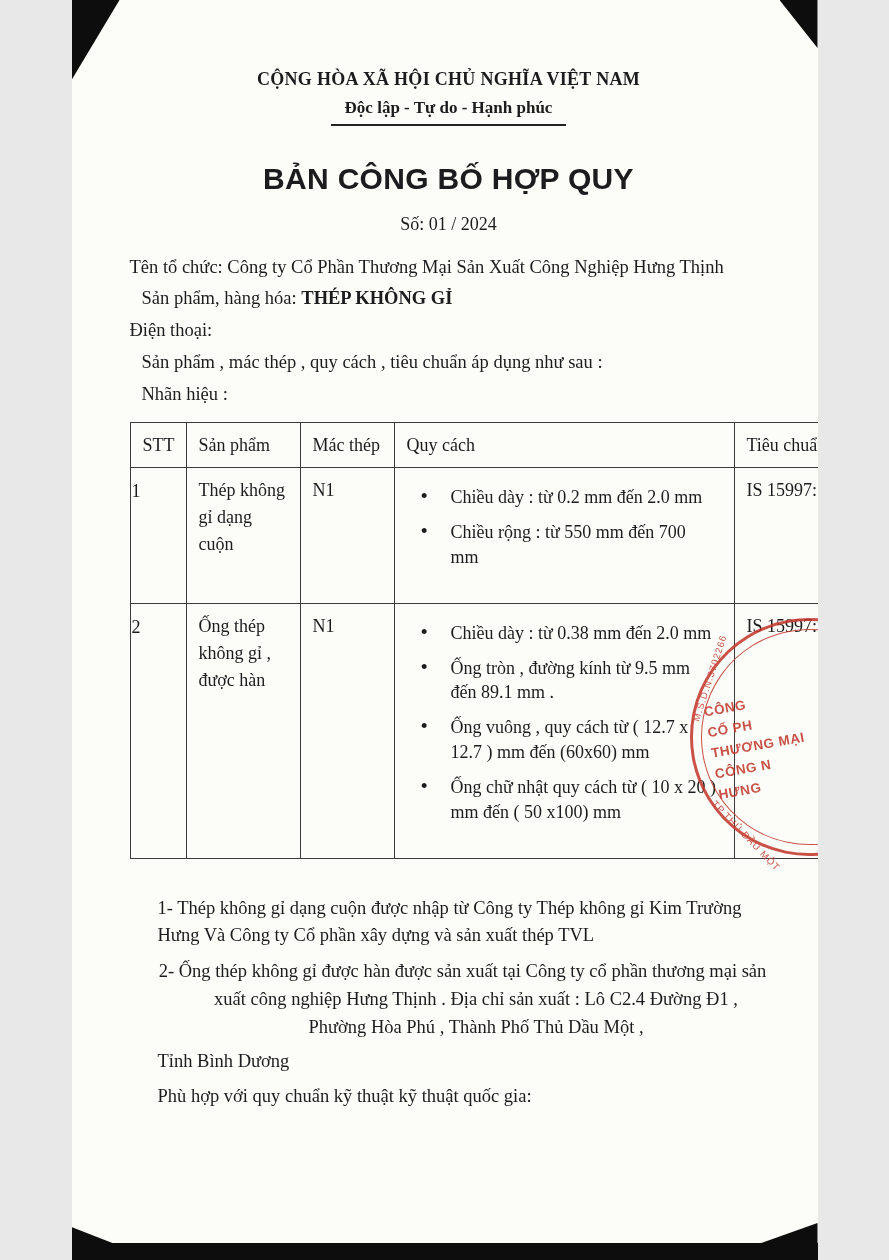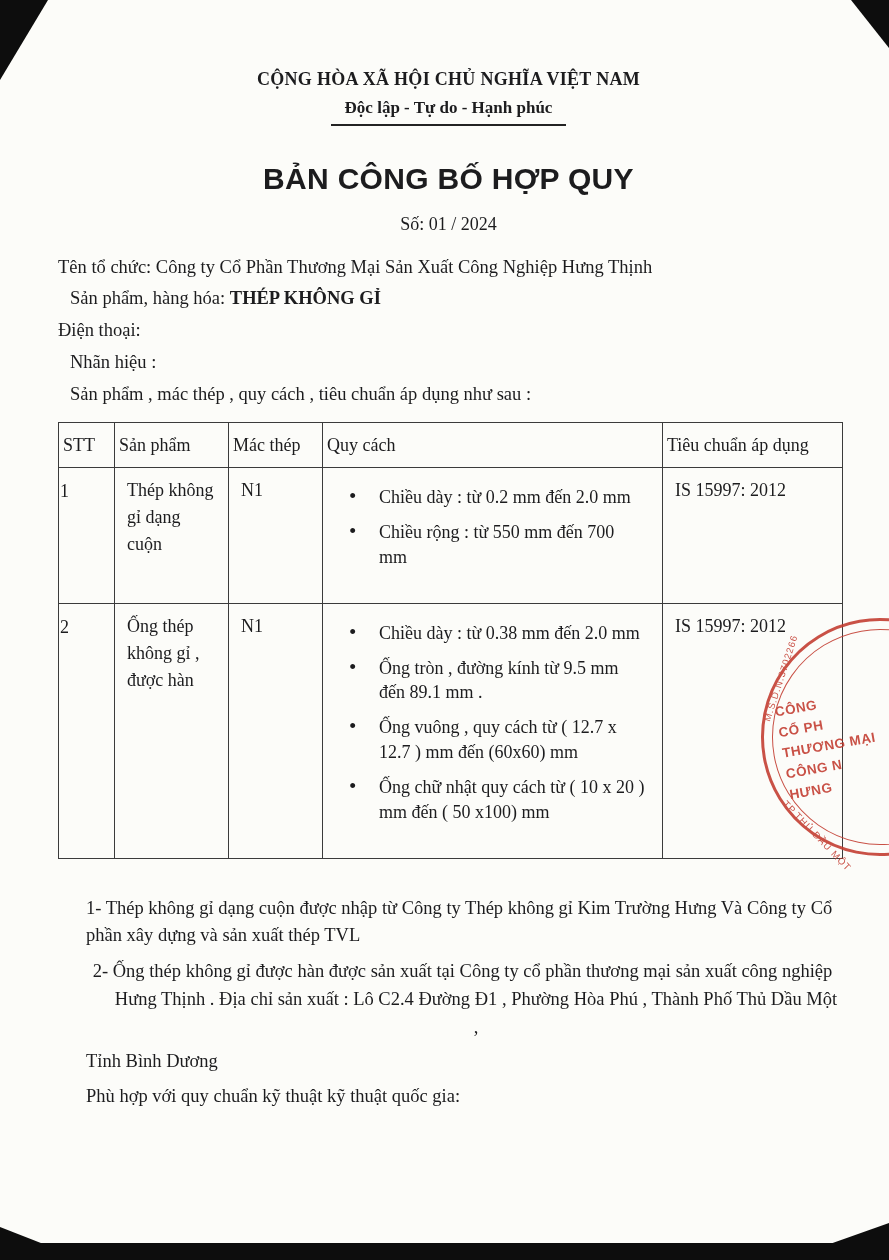--- a/index.html
+++ b/index.html
@@ -1,18 +1,18 @@
 <!DOCTYPE html>
 <html><head>
 <meta charset="utf-8">
 <style>
   html,body{margin:0;padding:0;background:#e8e8e8;}
   .page{
     position:relative;
-    width:889px;height:1260px;
+    width:746px;height:1260px;
     background:#fcfcf9;
     overflow:hidden;
     font-family:"Liberation Serif", serif;
     color:#1c1c1e;
     margin:0 auto;
   }
   
   .corner-tl{position:absolute;top:0;left:0;width:48px;height:80px;background:#0d0d0d;clip-path:polygon(0 0,100% 0,0 100%);}
   .corner-tr{position:absolute;top:0;right:0;width:38px;height:48px;background:#0d0d0d;clip-path:polygon(0 0,100% 0,100% 100%);}
   .bottom-bar{position:absolute;left:0;right:0;bottom:0;height:17px;background:#0d0d0d;}
@@ -27,21 +27,21 @@
 
   .doc-title{text-align:center;font-family:"Liberation Sans",sans-serif;font-weight:bold;font-size:30px;margin:30px 0 10px;letter-spacing:.3px;}
   .doc-number{text-align:center;font-size:18px;margin-bottom:16px;}
 
   .para{margin:0 0 4px 0;}
   .indent{padding-left:12px;}
   .bold{font-weight:bold;}
 
   table.spec{border-collapse:collapse;margin-top:14px;width:784px;table-layout:fixed;}
   table.spec th, table.spec td{border:1.4px solid #3b3b3b;font-weight:normal;font-size:18px;vertical-align:top;text-align:left;}
-  table.spec th{height:40px;vertical-align:middle;padding:2px 8px 2px 4px;}
+  table.spec th{height:40px;vertical-align:middle;padding:2px 8px 2px 12px;}
   td.stt{text-align:center;padding-top:10px;}
   td.cell{padding:9px 10px 23px 12px;}
   .col-stt{width:56px;}
   .col-product{width:114px;}
   .col-grade{width:94px;}
   .col-spec{width:340px;}
   .col-standard{width:180px;}
 
   ul.specs{margin:2px 0 4px 0;padding:0;list-style:none;}
   ul.specs li{position:relative;padding-left:44px;margin:8px 6px 10px 0;line-height:1.38;}
@@ -82,22 +82,22 @@
       <div><span class="motto">Độc lập - Tự do - Hạnh phúc</span></div>
     </div>
 
     <div class="doc-title">BẢN CÔNG BỐ HỢP QUY</div>
     <div class="doc-number">Số: 01 / 2024</div>
 
     <p class="para">Tên tổ chức: Công ty Cổ Phần Thương Mại Sản Xuất Công Nghiệp Hưng Thịnh</p>
     <p class="para indent"><span>Sản phẩm, hàng hóa: </span><span class="bold">THÉP KHÔNG GỈ</span></p>
 
     <p class="para">Điện thoại:</p>
+    <p class="para indent">Sản phẩm , mác thép , quy cách , tiêu chuẩn áp dụng như sau :</p>
     <p class="para indent">Nhãn hiệu :</p>
-    <p class="para indent">Sản phẩm , mác thép , quy cách , tiêu chuẩn áp dụng như sau :</p>
 
     <table class="spec">
       <colgroup>
         <col class="col-stt">
           <col class="col-product">
           <col class="col-grade">
           <col class="col-spec">
           <col class="col-standard">
       </colgroup>
       <thead>

